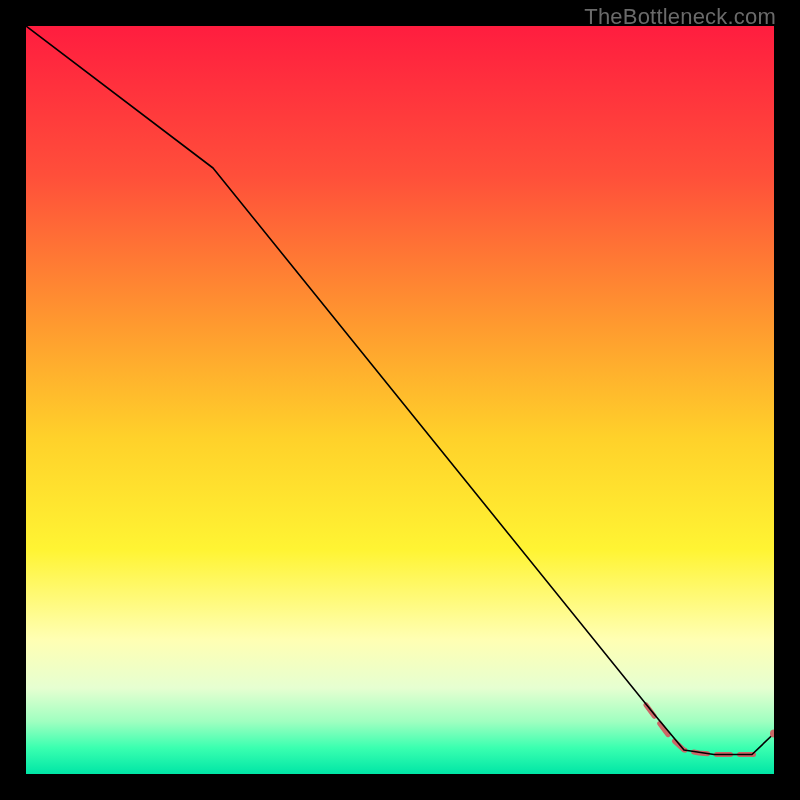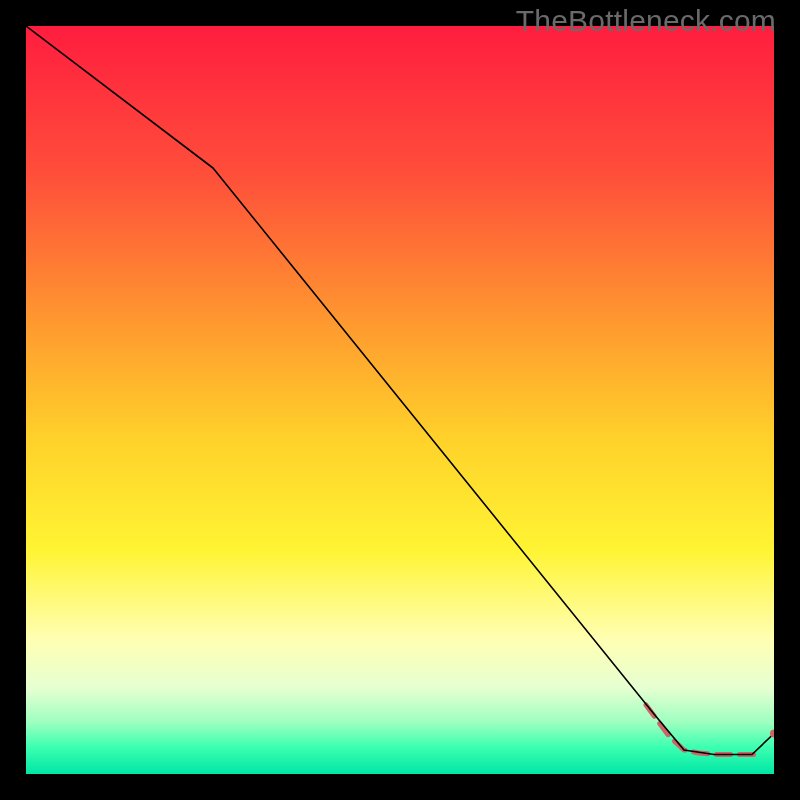--- a/index.html
+++ b/index.html
@@ -27,21 +27,21 @@
   .plot svg {
     display: block;
     width: 748px;
     height: 748px;
   }
   .watermark {
     position: absolute;
     top: 4px;
     right: 24px;
     color: #6a6a6a;
-    font-size: 30px;
+    font-size: 22px;
     font-weight: 500;
     letter-spacing: 0.2px;
     user-select: none;
   }
 </style>
 </head>
 <body>
 
 <div class="stage">
 

